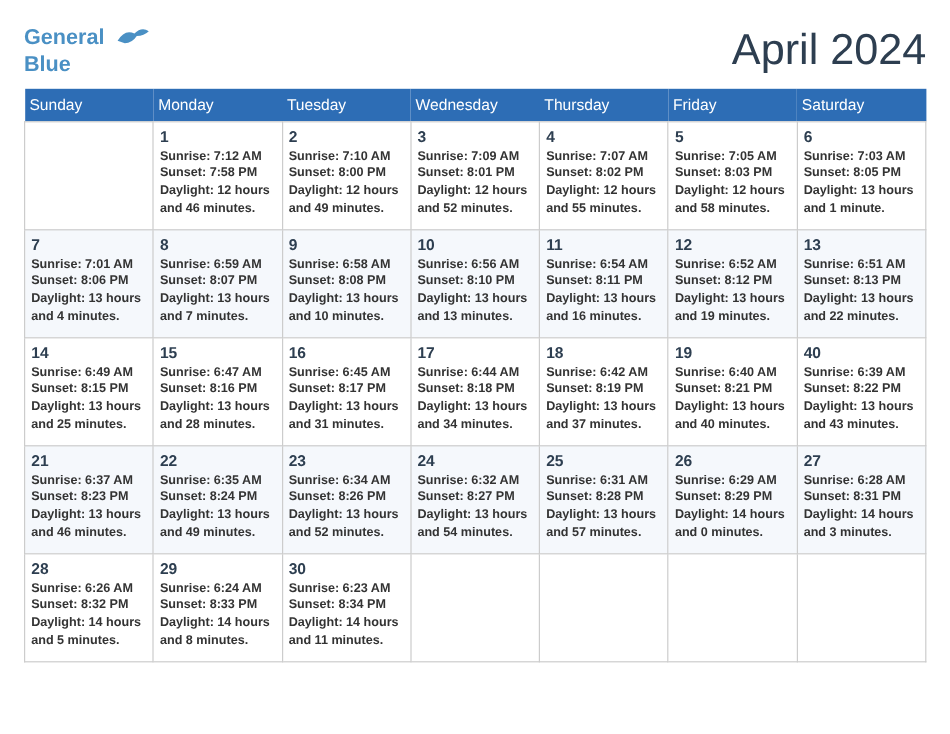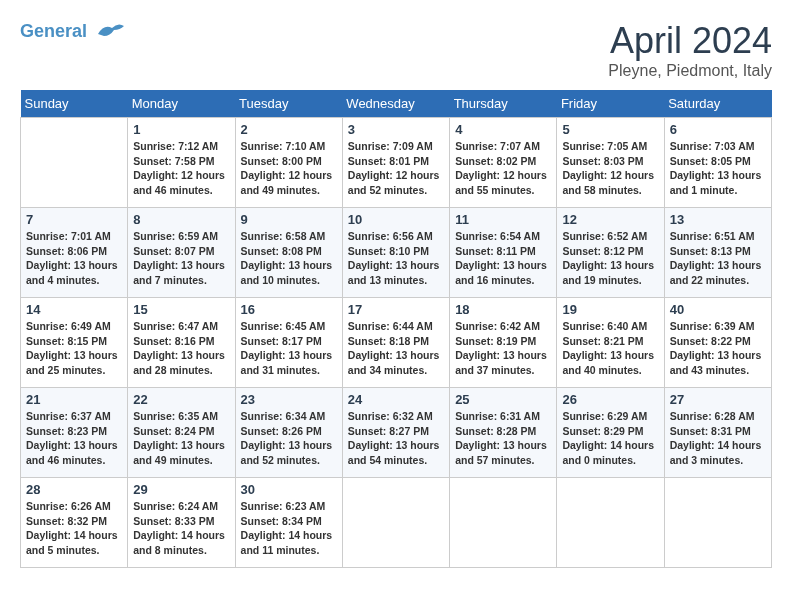--- a/index.html
+++ b/index.html
@@ -97,25 +97,25 @@
 
 <div class="header">
   <div class="logo">
     <div>
       <div class="logo-text">
         <span>General</span>
         <svg class="logo-bird" viewBox="0 0 30 24" style="display:inline-block;vertical-align:middle;">
           <path d="M2,14 Q8,4 16,8 Q22,2 28,6 Q24,10 18,10 Q14,16 8,16 Z" fill="#4a90c4"></path>
         </svg>
       </div>
+      <div class="logo-text"><span>Blue</span></div>
     </div>
   </div>
   <div class="title-block">
     <div class="month-title">April 2024</div>
-    <div class="subtitle">Pleyne, Piedmont, Italy</div>
   </div>
 </div>
 
 <table>
   <thead>
     <tr>
     <th>Sunday</th>
         <th>Monday</th>
         <th>Tuesday</th>
         <th>Wednesday</th>

